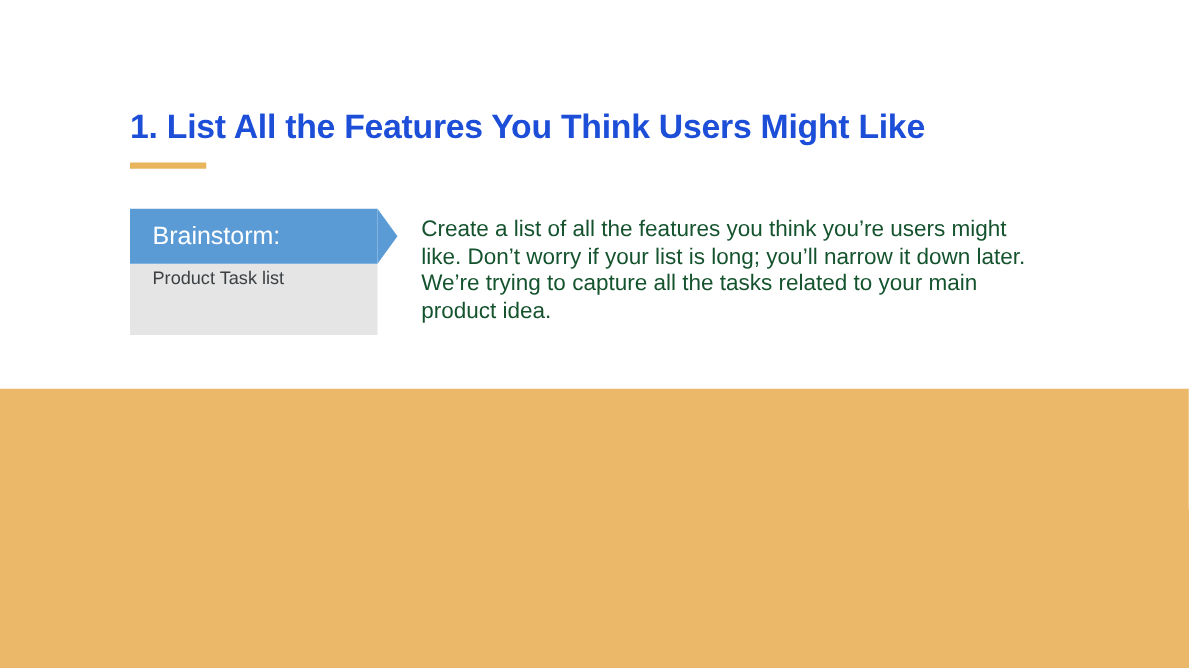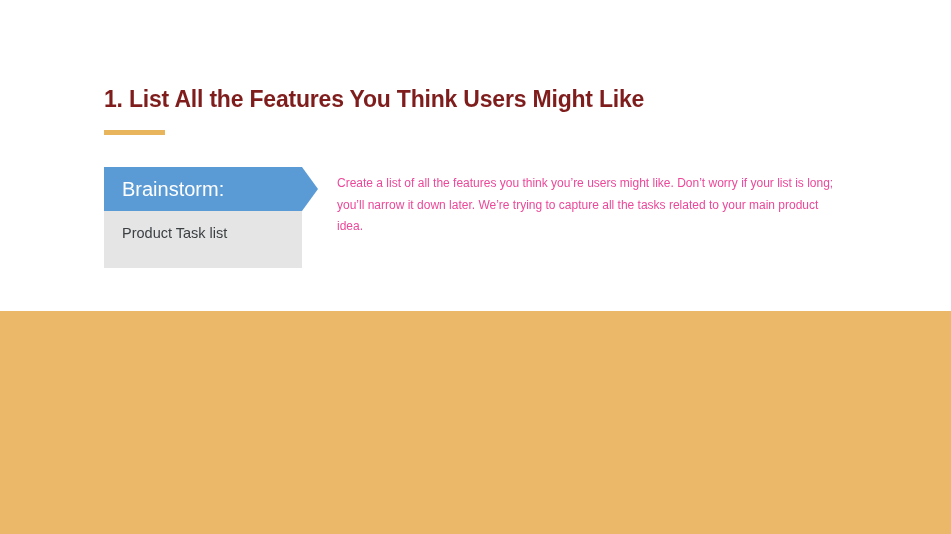--- a/index.html
+++ b/index.html
@@ -19,23 +19,23 @@
     width: 951px;
     height: 534px;
     background: #ffffff;
   }
 
   
   .heading {
     position: absolute;
     left: 104px;
     top: 86px;
-    font-size: 23px;
+    font-size: 27px;
     font-weight: bold;
-    color: #7f1d1d;
+    color: #1d4ed8;
     letter-spacing: -0.2px;
     white-space: nowrap;
   }
   .heading-rule {
     position: absolute;
     left: 104px;
     top: 130px;
     width: 61px;
     height: 5px;
     background: #e8b55c;
@@ -74,33 +74,33 @@
   .callout-body {
     height: 57px;
     background: #e5e5e5;
     display: flex;
     align-items: flex-start;
   }
   .callout-body-label {
     color: #3c4043;
     font-size: 14.5px;
     padding-left: 18px;
-    padding-top: 14px;
+    padding-top: 4px;
     white-space: nowrap;
   }
 
   
   .intro {
     position: absolute;
     left: 337px;
     top: 173px;
     width: 500px;
-    font-size: 12px;
+    font-size: 18px;
     line-height: 21.5px;
-    color: #ec4899;
+    color: #14532d;
   }
 
   
   .band {
     position: absolute;
     left: 0;
     top: 311px;
     width: 951px;
     height: 223px;
     background: #eab868;

